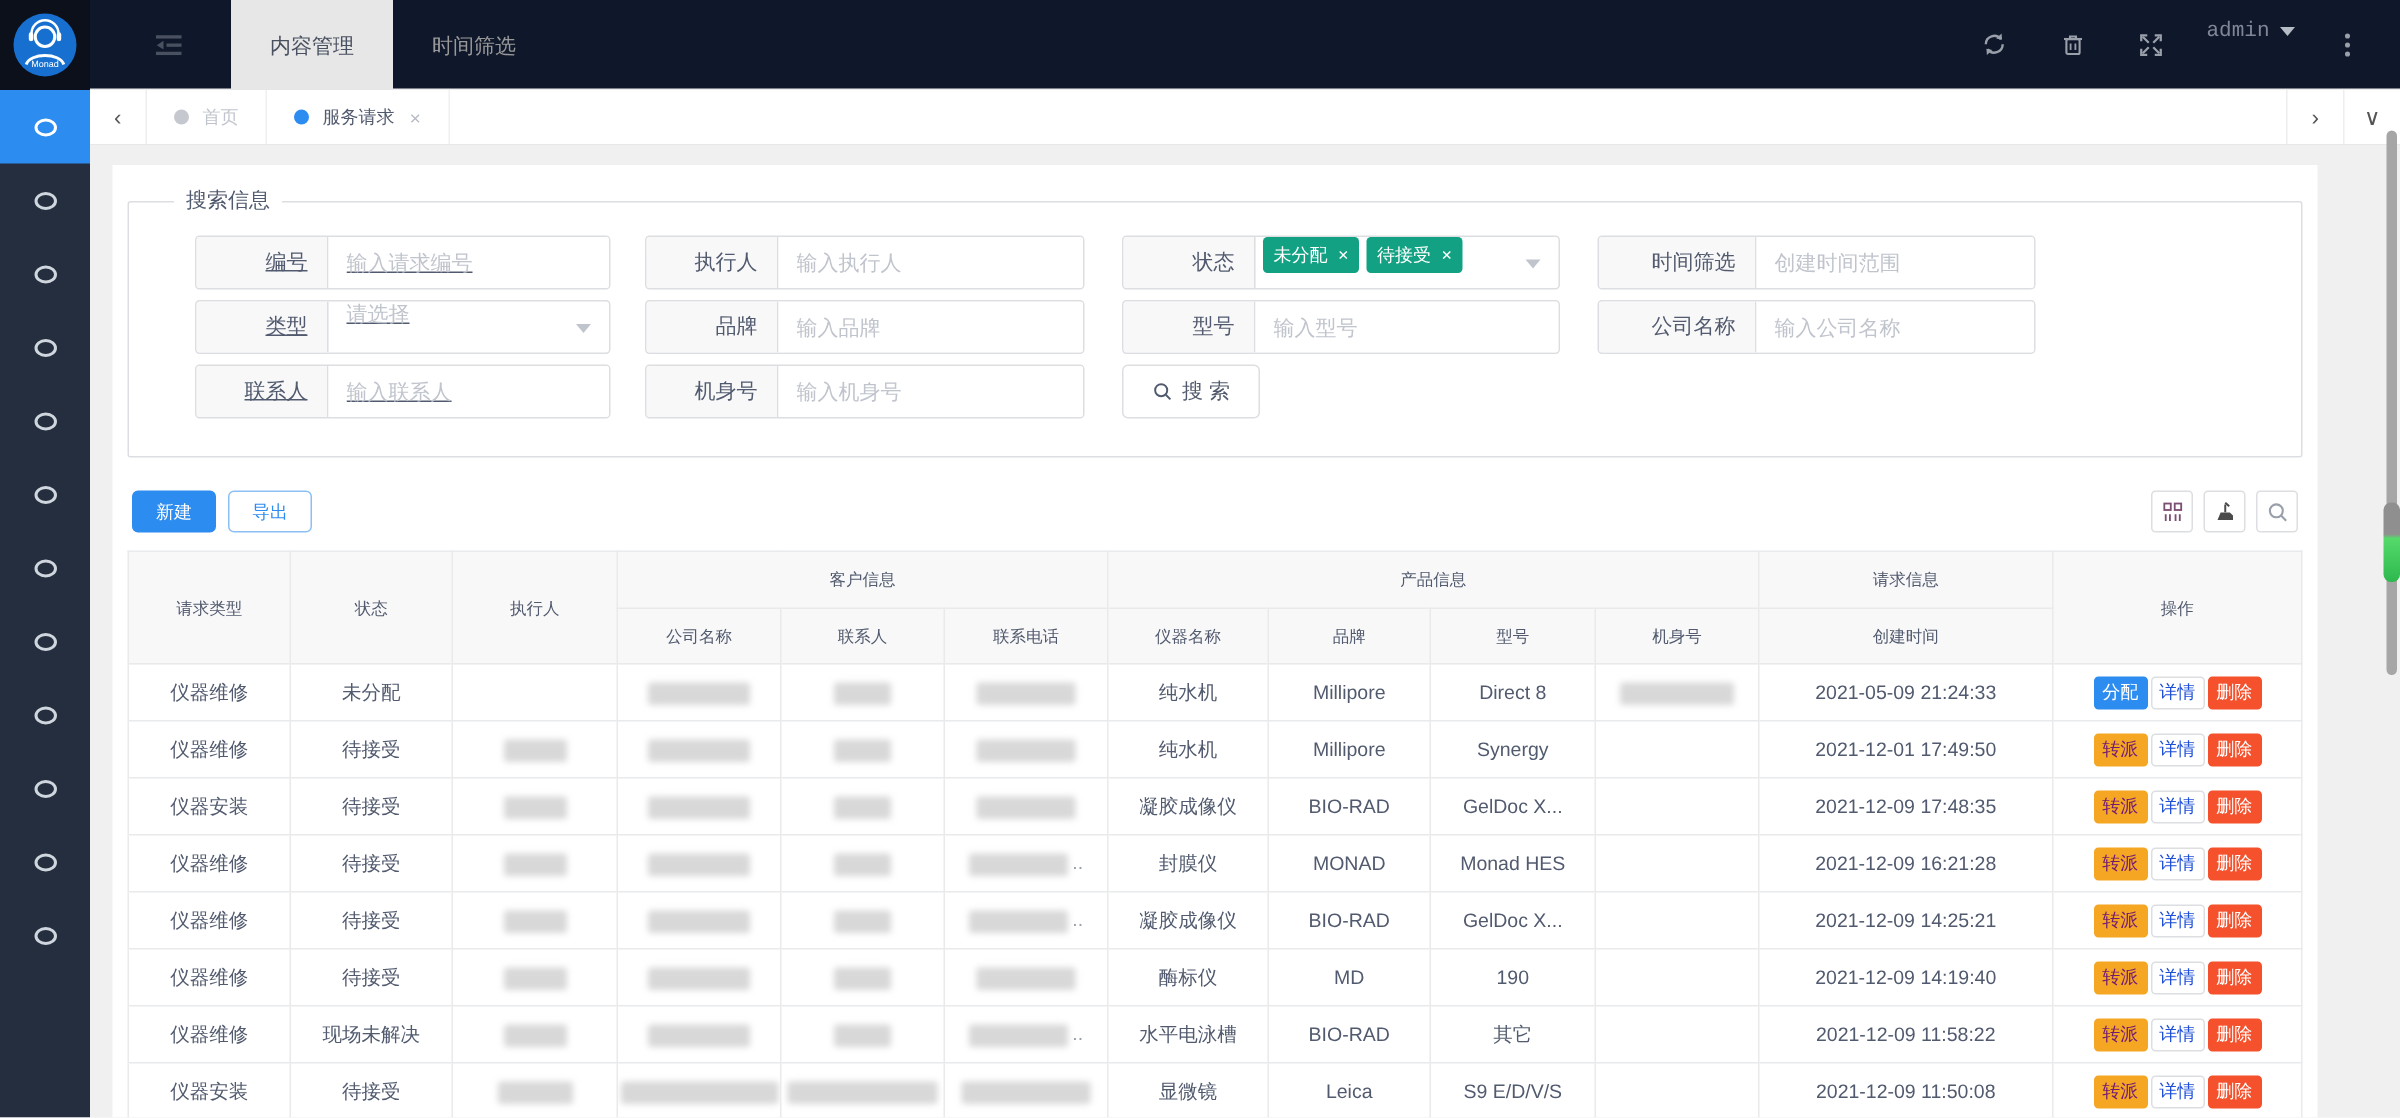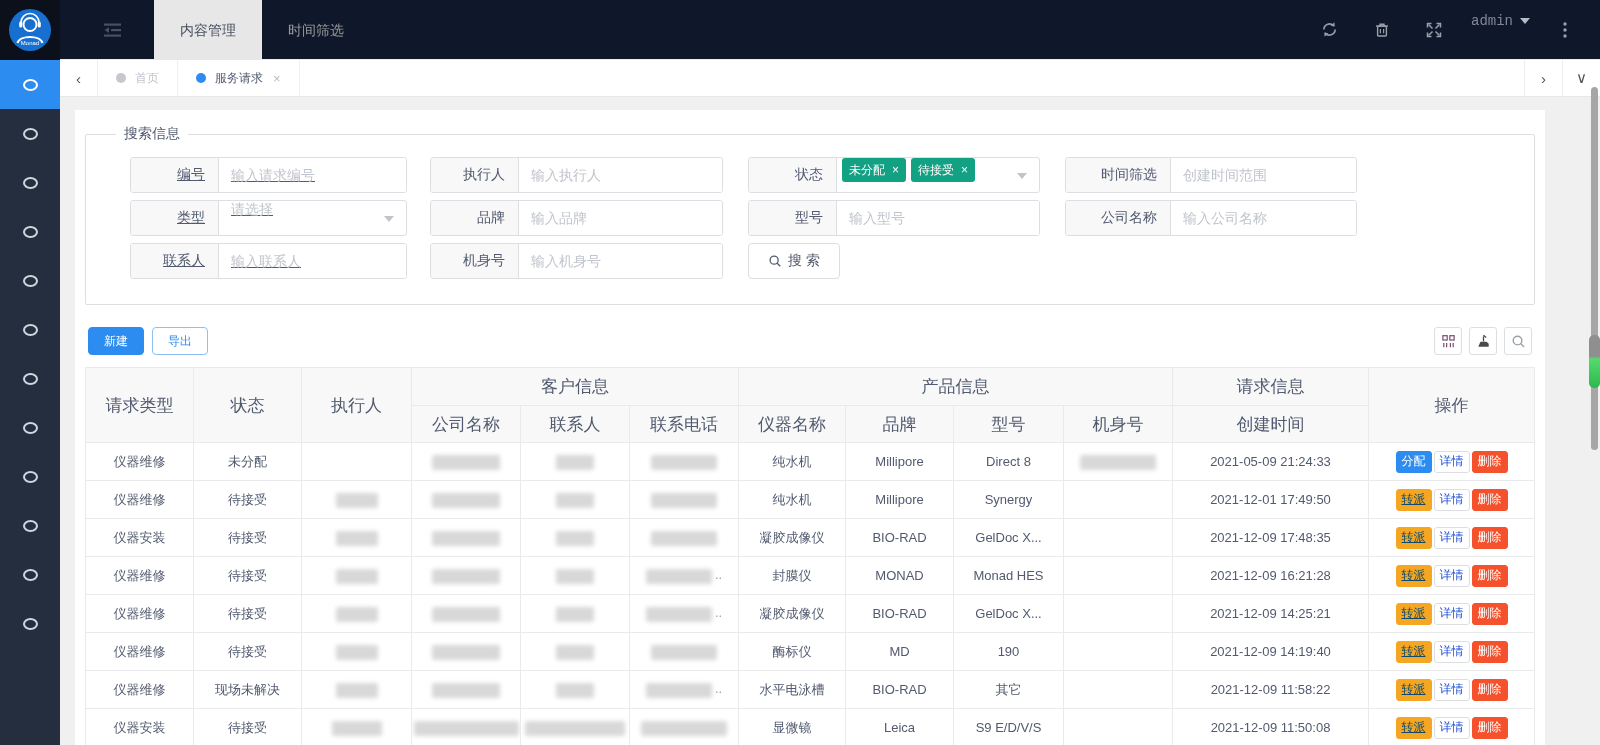--- a/index.html
+++ b/index.html
@@ -61,29 +61,29 @@
   .toolbar { margin-top:22px; display:flex; align-items:flex-end; padding:0 3px; }
   .btn { height:28px; border-radius:4px; font-size:12px; padding:0 15px; cursor:pointer; font-family:inherit; }
   .btn-new { background:var(--primary); border:1px solid var(--primary); color:#fff; }
   .btn-export { background:#fff; border:1px solid #8cc0f5; color:var(--primary); margin-left:8px; }
   .tool-icons { margin-left:auto; display:flex; gap:7px; }
   .tool-icon-btn { width:28px; height:28px; border:1px solid #dcdee2; border-radius:3px; background:#fff; display:flex; align-items:center; justify-content:center; cursor:pointer; }
 
   
   .tbl-wrap { margin-top:12px; }
   table.grid { width:100%; border-collapse:collapse; table-layout:fixed; border:1px solid #e8eaec; }
-  table.grid th { background:#f8f8f9; font-weight:normal; font-size:17px; color:#515a6e; border:1px solid #e8eaec; text-align:center; }
+  table.grid th { background:#f8f8f9; font-weight:normal; font-size:11px; color:#515a6e; border:1px solid #e8eaec; text-align:center; }
   table.grid thead tr:first-child th { height:38px; }
   table.grid thead tr:last-child th { height:37px; }
   table.grid td { height:38px; border-bottom:1px solid #e8eaec; border-right:1px solid #e8eaec; text-align:center; font-size:13px; color:#515a6e; overflow:hidden; white-space:nowrap; }
   .redact { display:inline-block; height:15px; background:#d8d8d8; border-radius:2px; filter:blur(2px); vertical-align:middle; }
   .ellipsis-tail { color:#9aa0aa; margin-left:3px; }
   .btn-mini { height:22px; padding:0 5px; font-size:12px; border-radius:3px; margin:0 1px; cursor:pointer; font-family:inherit; }
   .btn-mini.primary { background:var(--primary); border:1px solid var(--primary); color:#fff; }
-  .btn-mini.warning { background:var(--warning); border:1px solid var(--warning); color:#0c4a6e;text-decoration:underline; }
+  .btn-mini.warning { background:var(--warning); border:1px solid var(--warning); color:#701a75; }
   .btn-mini.danger  { background:var(--danger);  border:1px solid var(--danger);  color:#fff; }
   .btn-mini.default { background:#fff; border:1px solid #dcdee2; color:#1d4ed8; }
 
   
   .page-scroll-thumb { position:absolute; right:2px; top:87px; width:7px; height:363px; background:#a6a6a6; border-radius:4px; z-index:40; cursor:pointer; }
   .inner-scroll-thumb { position:absolute; right:0; top:335px; width:11px; height:53px; border-radius:5px; background:linear-gradient(#8f8f8f 0 40%, #55da6b 45%, #2db84e 100%); z-index:41; cursor:pointer; }
 
   svg { display:block; }
 </style>
 </head>

